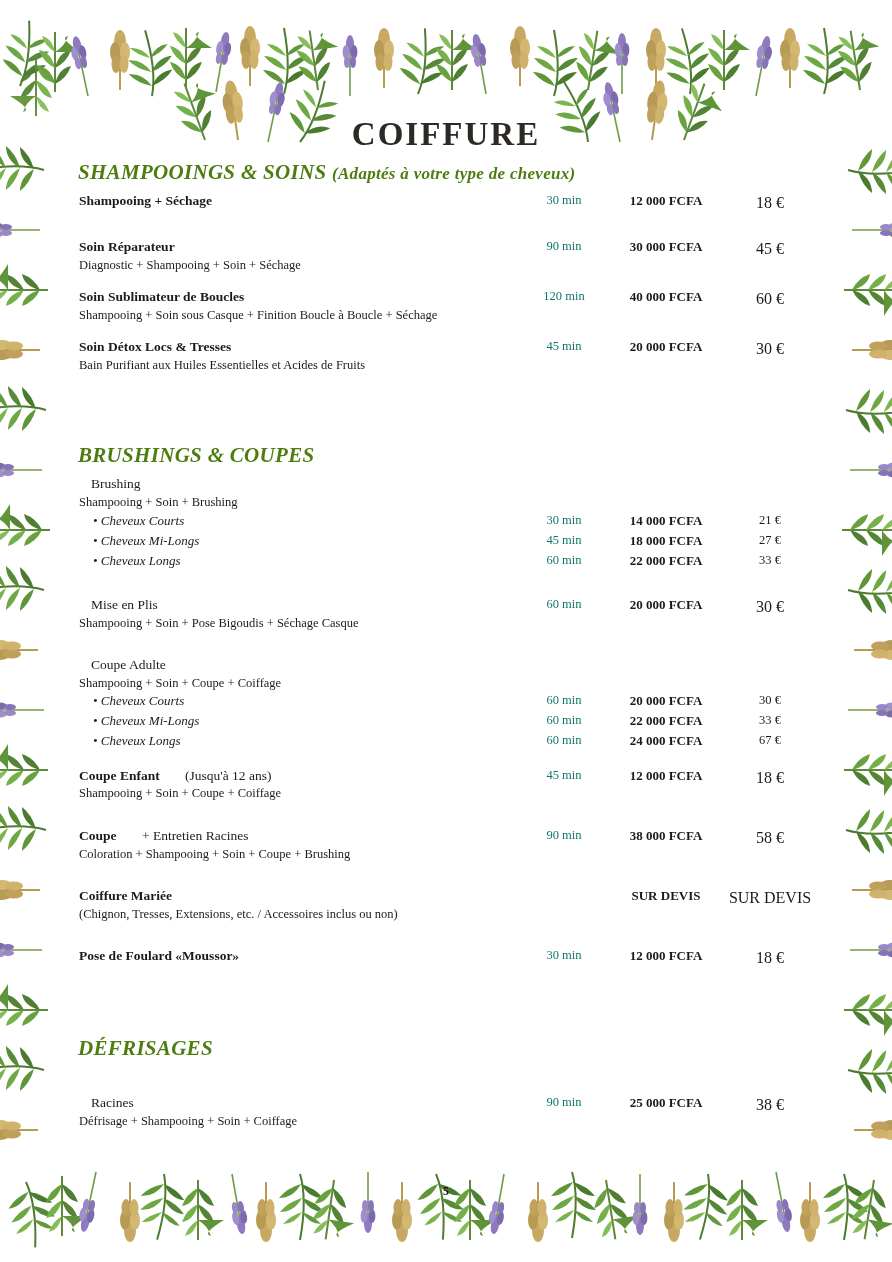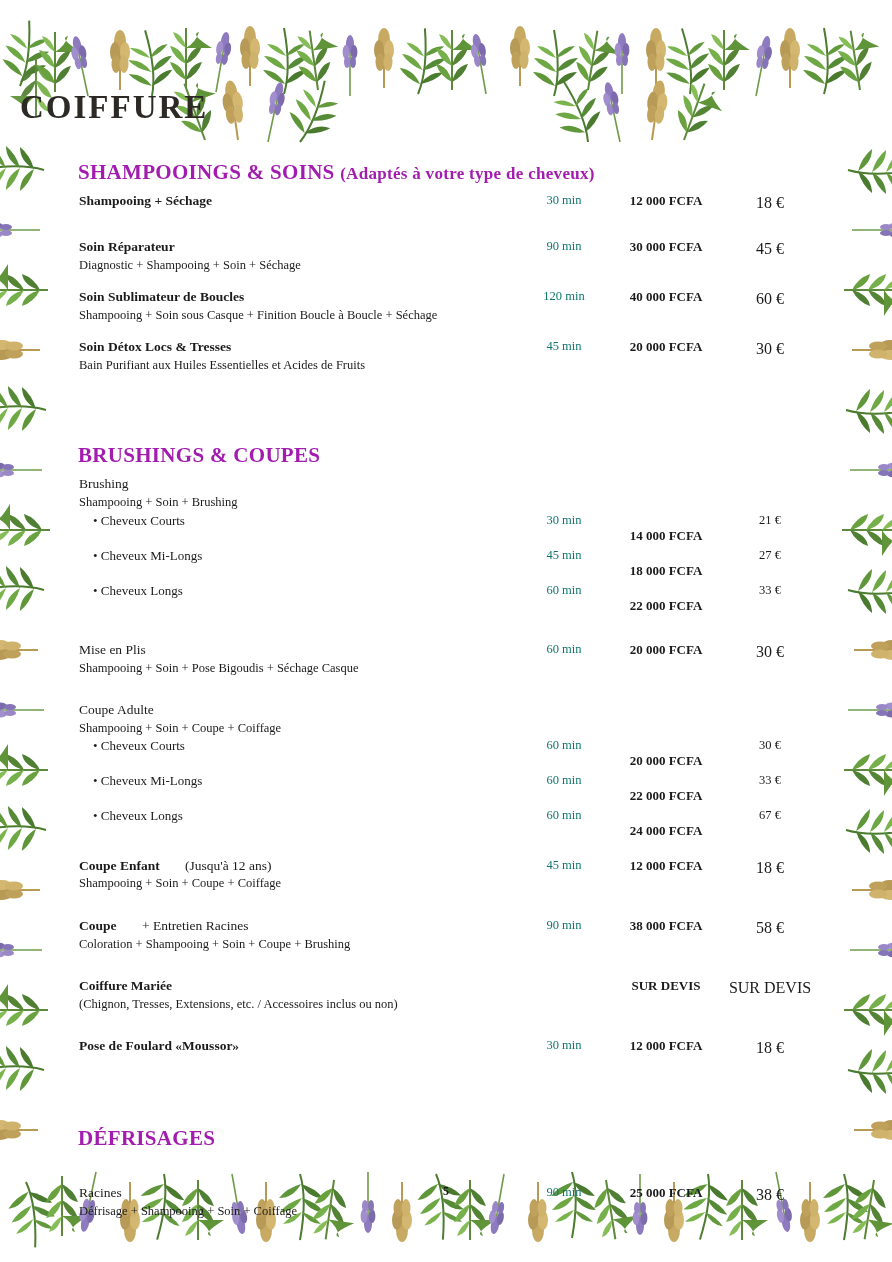--- a/index.html
+++ b/index.html
@@ -26,24 +26,24 @@
     position: absolute;
     left: 0; top: 0;
     width: 892px;
     height: 1262px;
     z-index: 3;
   }
 
   
   .title-wrap {
     position: absolute;
-    top: 89px;
+    top: 116px;
     left: 0;
     width: 892px;
-    text-align: left;
+    text-align: center;
   }
   .doc-title {
     font-family: "Liberation Serif", serif;
     font-size: 33px;
     letter-spacing: 2px;
     color: #2d2a26;
     font-weight: bold;
     display: inline-block;
     padding: 0 20px;
   }
@@ -52,27 +52,28 @@
   .content {
     position: absolute;
     top: 160px;
     left: 78px;
     width: 740px;
   }
   .section {
     margin-bottom: 6px;
   }
   .section-title {
-    color: #a21caf;
+    color: #4d7c0f;
     font-family: "Liberation Serif", serif;
     font-weight: bold;
     font-size: 21px;
     letter-spacing: 0.3px;
     margin: 0 0 8px 0;
     white-space: nowrap;
+    font-style: italic;
   }
   .section-title .sub {
     font-size: 17px;
     font-weight: bold;
   }
 
   table.price-table {
     width: 740px;
     border-collapse: collapse;
     table-layout: fixed;
@@ -88,38 +89,40 @@
 
   .item-name {
     font-size: 13.5px;
     color: #1b1b1b;
     font-weight: bold;
     line-height: 1.25;
     padding-left: 1px;
   }
   .item-name.light {
     font-weight: normal;
+    margin-left: 12px;
   }
   .item-name .reg {
     font-weight: normal;
     padding-left: 22px;
   }
   .item-desc {
     font-size: 12.5px;
     color: #1b1b1b;
     font-weight: normal;
     line-height: 1.3;
     padding-left: 1px;
     padding-top: 1px;
   }
   .sub-item {
     font-size: 13px;
     color: #1b1b1b;
     padding-left: 15px;
     line-height: 1.55;
+    font-style: italic;
   }
   .duration {
     font-size: 12.5px;
     color: #0f766e;
     line-height: 1.25;
   }
   .price-cfa {
     font-size: 13px;
     color: #1b1b1b;
     font-weight: bold;
@@ -129,21 +132,21 @@
   .price-eur {
     font-size: 16px;
     color: #1b1b1b;
     line-height: 1.25;
     white-space: nowrap;
   }
   .price-cfa.sub, .price-eur.sub, .duration.sub {
     line-height: 1.55;
     font-size: 12.5px;
   }
-  .price-cfa.sub { font-size: 13px; margin-top: 15px; }
+  .price-cfa.sub { font-size: 13px; }
   .gap-md td { height: 26px; }
   .gap-sm td { height: 16px; }
 
   
   .page-number {
     position: absolute;
     top: 1184px;
     left: 0;
     width: 892px;
     text-align: center;

